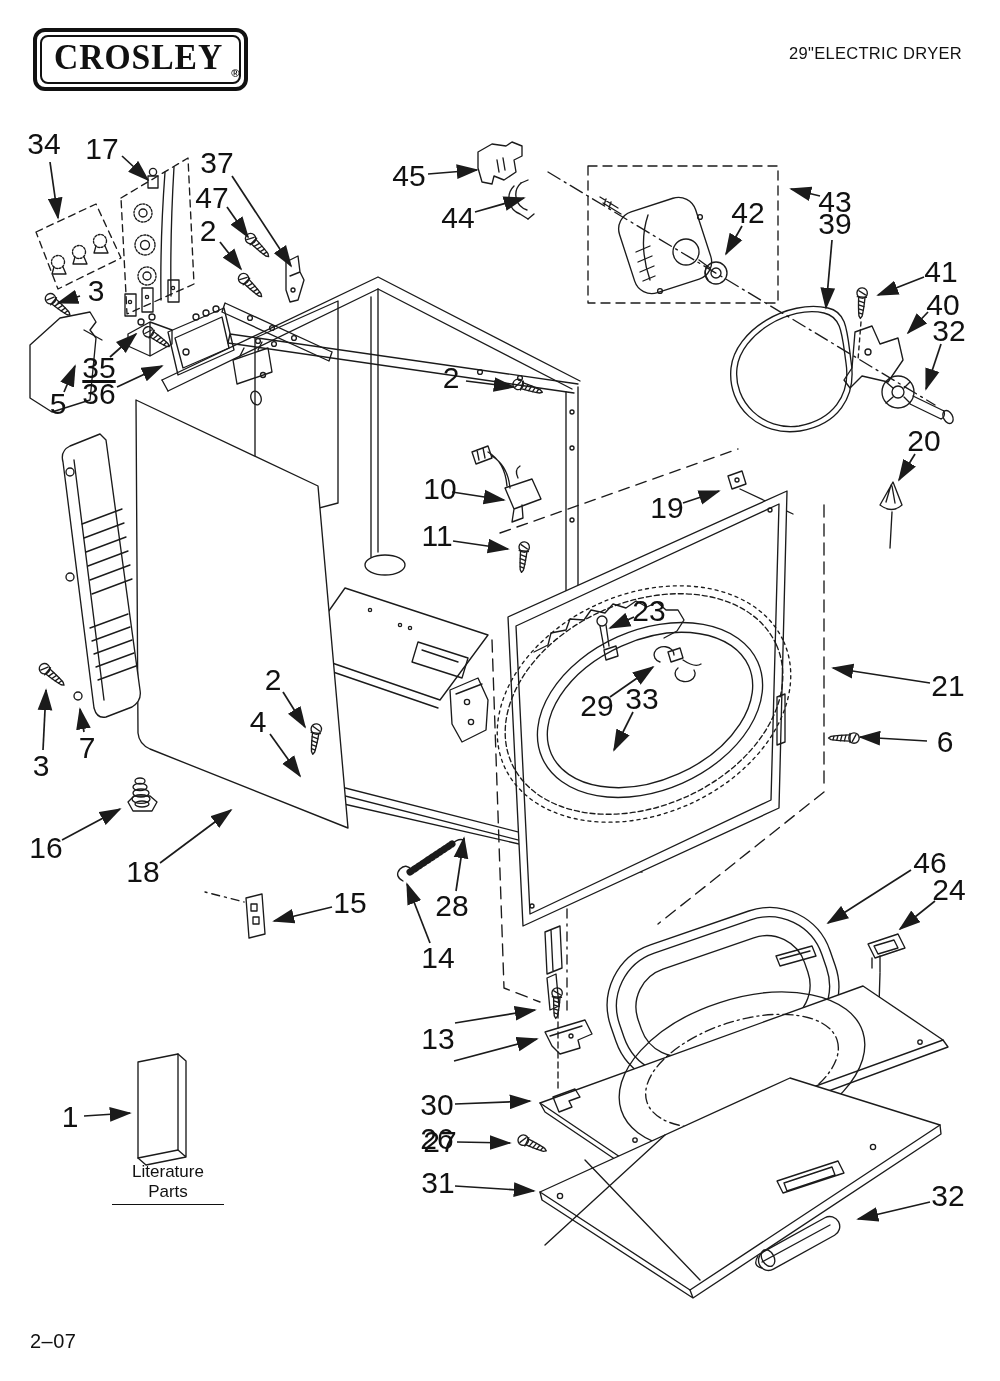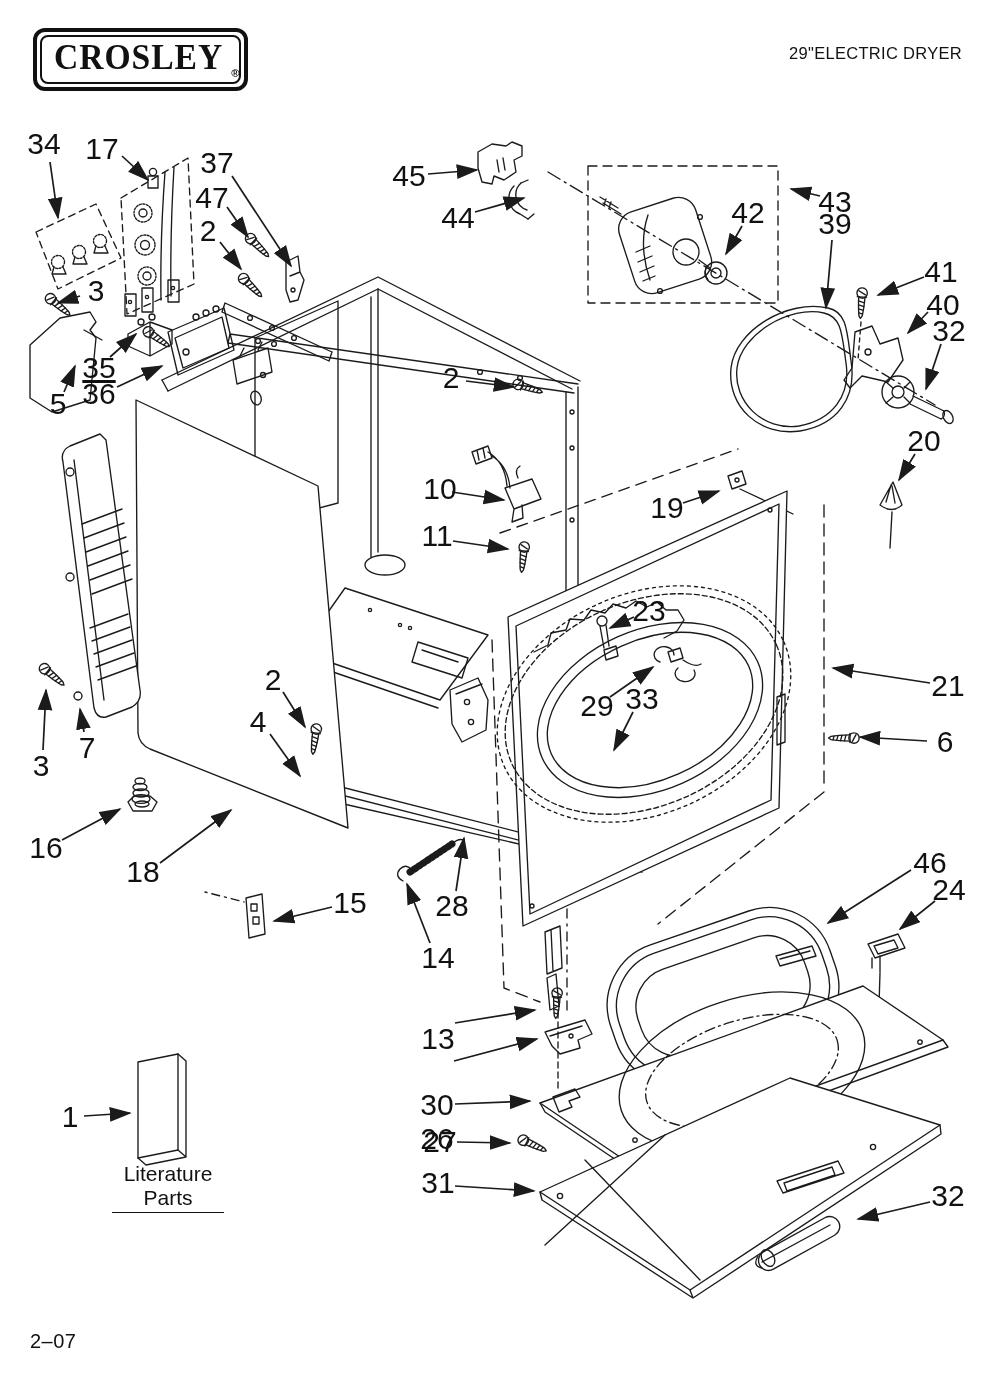--- a/index.html
+++ b/index.html
@@ -7,21 +7,21 @@
         font-family:"Liberation Sans",sans-serif;color:#111;}
   svg{position:absolute;left:0;top:0;}
   .art{stroke:#1b1b1b;fill:none;stroke-width:1.35;stroke-linecap:round;stroke-linejoin:round;}
   .logo-outer{position:absolute;left:33px;top:28px;border:4px solid #111;border-radius:12px;padding:3px;background:#fff;}
   .logo-inner{border:2px solid #111;border-radius:8px;padding:1px 0 3px 12px;}
   .logo-text{font-family:"Liberation Serif",serif;font-weight:bold;font-size:35px;letter-spacing:1px;
              display:inline-block;transform:scaleX(.96);transform-origin:left;}
   .logo-reg{font-size:11px;font-weight:bold;vertical-align:-8px;margin-left:1px;}
   .doc-title{position:absolute;left:0;top:44px;width:962px;text-align:right;font-size:16.5px;letter-spacing:.3px;}
   .callout{position:absolute;font-size:30px;line-height:1;transform:translate(-50%,-50%);white-space:nowrap;}
-  .lit-caption{position:absolute;left:112px;top:1162px;width:112px;text-align:center;font-size:21px;
+  .lit-caption{position:absolute;left:112px;top:1162px;width:112px;text-align:center;font-size:17px;
                border-bottom:1.6px solid #111;padding-bottom:2px;}
   .page-code{position:absolute;left:30px;top:1330px;font-size:20px;letter-spacing:.5px;}
 </style>
 </head>
 <body>
 
 <div class="page">
 
   <div class="logo-outer">
     <div class="logo-inner">

